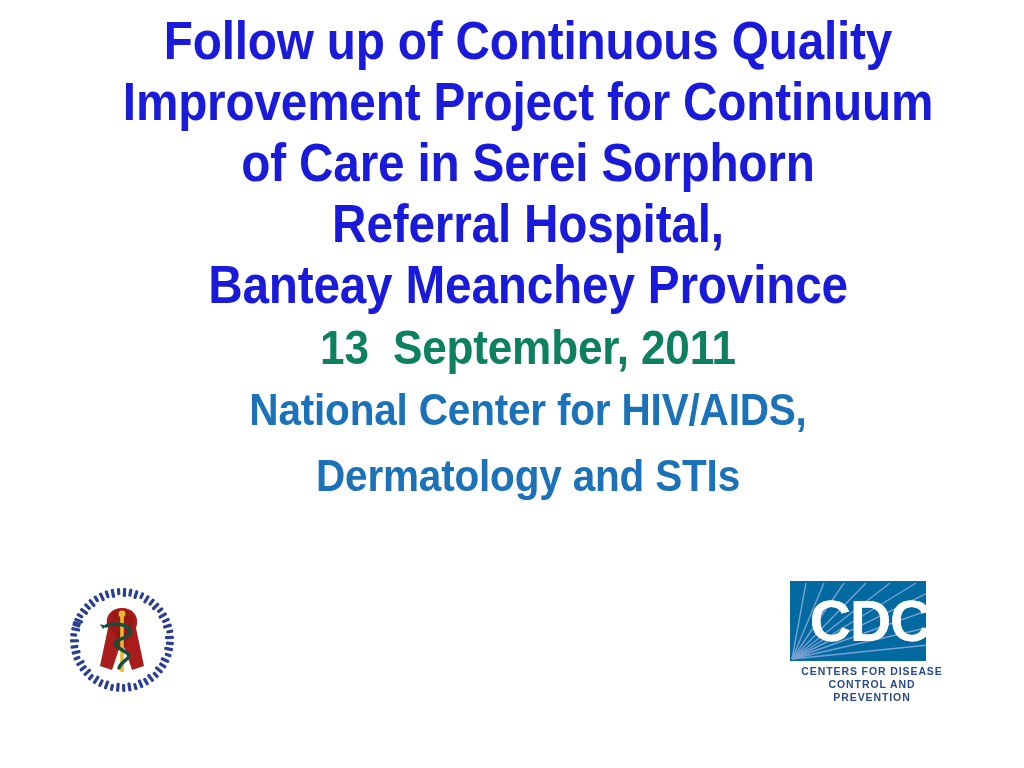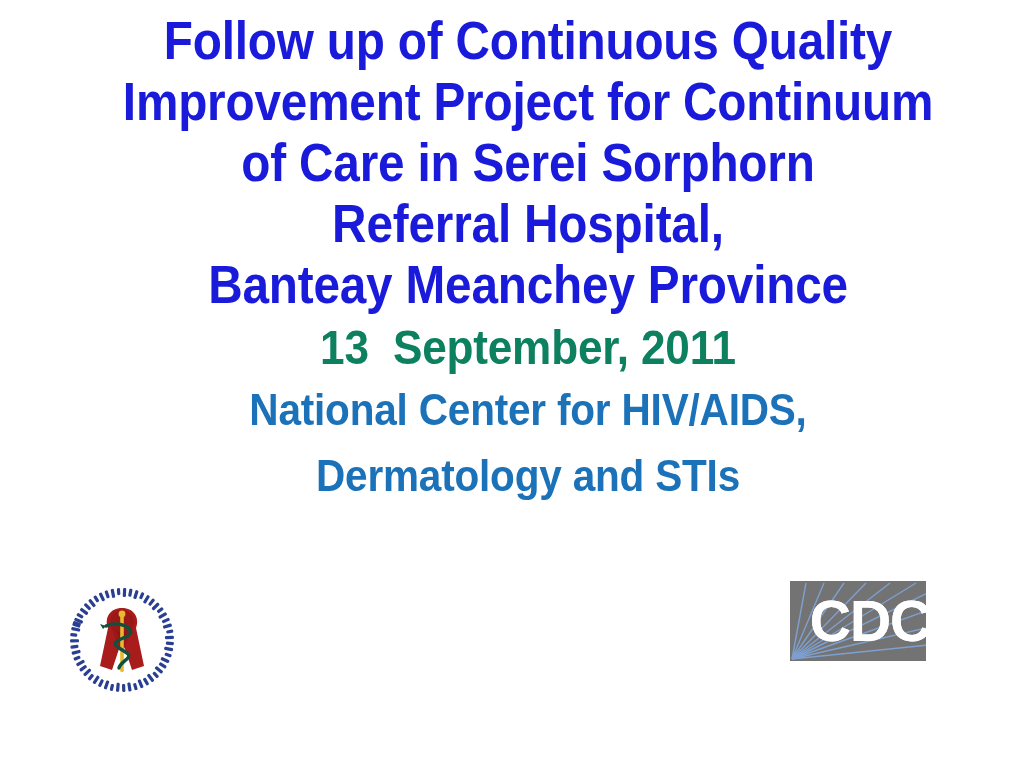--- a/index.html
+++ b/index.html
@@ -84,21 +84,21 @@
     position: absolute;
     left: 790px;
     top: 581px;
     width: 164px;
     height: 112px;
   }
   .cdc-box {
     position: relative;
     width: 136px;
     height: 80px;
-    background: #737373;
+    background: #0369a1;
     overflow: hidden;
   }
   .cdc-box svg {
     position: absolute;
     left: 0;
     top: 0;
     width: 160px;
     height: 80px;
   }
   .cdc-letters {
@@ -270,15 +270,19 @@
           <line x1="2" y1="78" x2="126" y2="2"></line>
           <line x1="2" y1="78" x2="154" y2="4"></line>
           <line x1="2" y1="78" x2="158" y2="22"></line>
           <line x1="2" y1="78" x2="158" y2="42"></line>
           <line x1="2" y1="78" x2="158" y2="62"></line>
         </g>
       </svg>
       <div class="cdc-letters">CDC</div>
 
     </div>
+    <div class="cdc-tag">
+      <span class="t1">Centers for Disease</span>
+      <span class="t2">Control and Prevention</span>
+    </div>
   </div>
 
 </div>
 
 </body></html>

